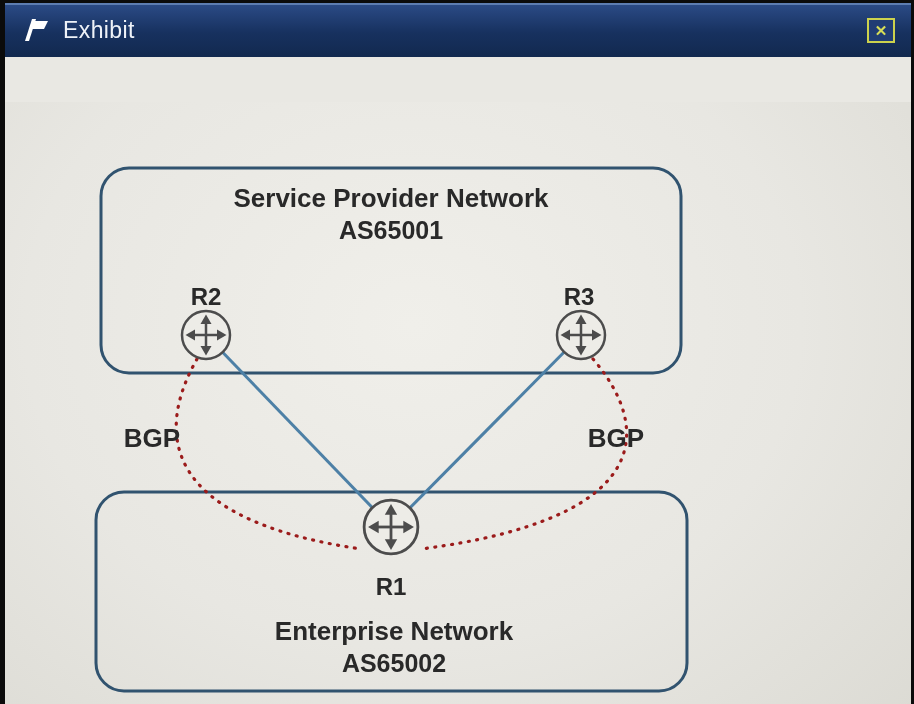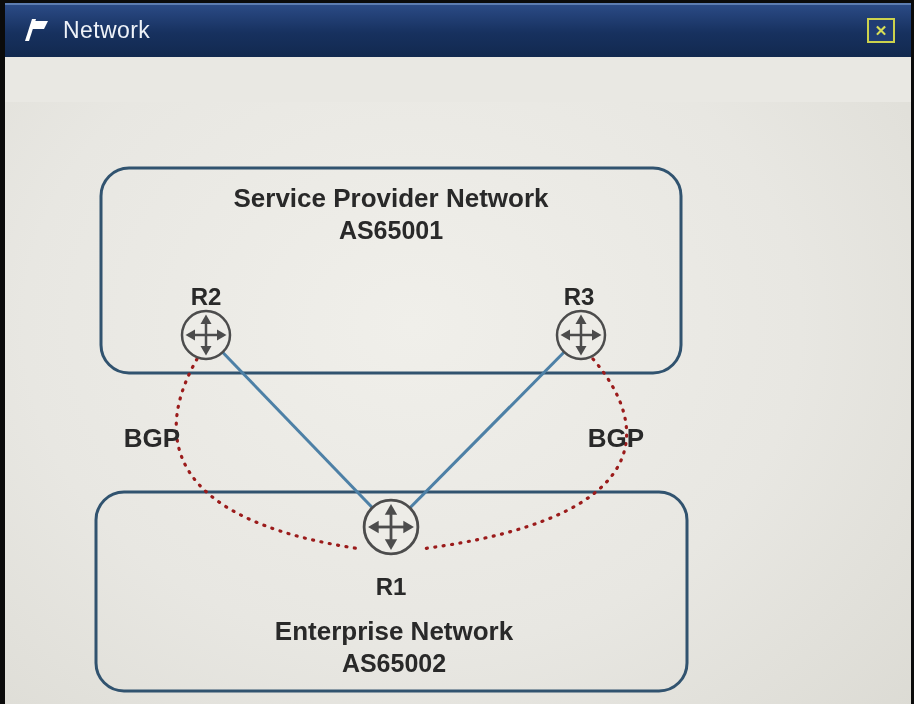--- a/index.html
+++ b/index.html
@@ -62,21 +62,21 @@
 <body>
 
 <div class="frame">
   <div class="window">
 
     <div class="titlebar">
       <svg class="app-icon" width="30" height="26" viewBox="0 0 30 26" aria-hidden="true">
         <path d="M4 24 L11 2 L15 2 L8 24 Z" fill="#ffffff"></path>
         <path d="M11 4 L27 4 L23 12 L8.5 12 Z" fill="#ffffff"></path>
       </svg>
-      <span class="title">Network</span>
+      <span class="title">Exhibit</span>
       <button class="close-btn">✕</button>
     </div>
 
     <div class="canvas">
       <svg viewBox="0 0 906 638" preserveAspectRatio="none">
         <defs>
           <g id="router">
             <circle r="24" fill="#edece7" stroke="#4c4c4c" stroke-width="2.5"></circle>
             <line x1="-14" y1="0" x2="14" y2="0" stroke="#4c4c4c" stroke-width="2.5"></line>
             <line x1="0" y1="-14" x2="0" y2="14" stroke="#4c4c4c" stroke-width="2.5"></line>

